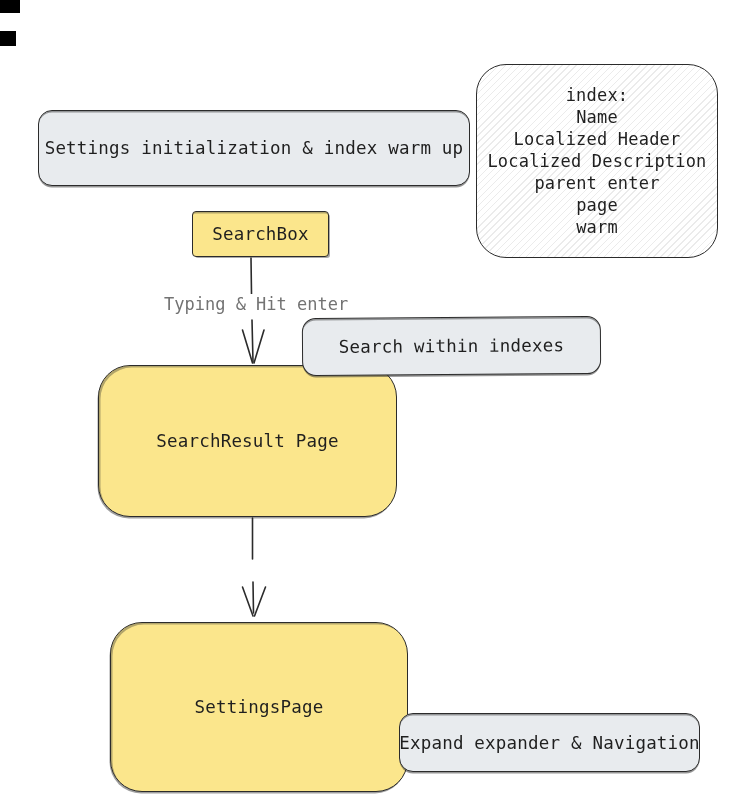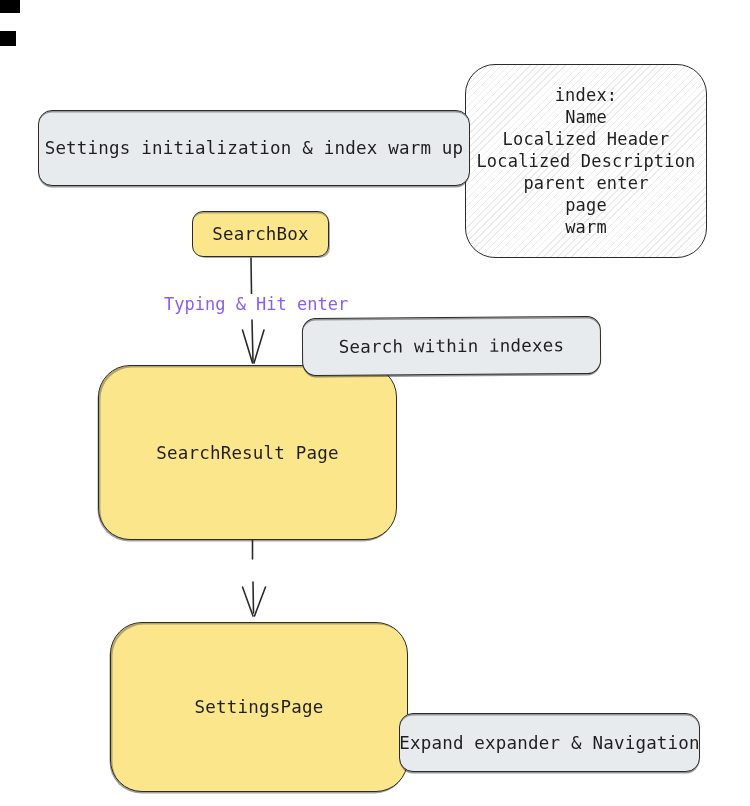--- a/index.html
+++ b/index.html
@@ -29,52 +29,52 @@
     white-space: nowrap;
   }
   .node.gray {
     background: #e8ebee;
     border-radius: 14px;
     box-shadow: inset 0 2px 0 -0.5px rgba(43,43,43,0.45),
                 0 2px 0 -0.5px rgba(43,43,43,0.5);
   }
   .node.yellow {
     background: #fbe68c;
-    border-radius: 11px;
+    border-radius: 4px;
     box-shadow: inset 0 2px 0 -0.5px rgba(43,43,43,0.35),
                 2px 2px 0 -1px rgba(43,43,43,0.4);
   }
   .node.yellow.big {
     border-radius: 32px;
     box-shadow: inset 2px 2px 0 -0.5px rgba(43,43,43,0.35),
                 -1px 2px 0 -0.5px rgba(43,43,43,0.45);
   }
   .node.hatched {
     background-color: #ffffff;
     background-image: repeating-linear-gradient(135deg,
       rgba(60,60,60,0.10) 0px, rgba(60,60,60,0.10) 1px,
       transparent 1px, transparent 5px);
     border-radius: 30px;
     flex-direction: column;
     line-height: 22px;
     font-size: 17px;
   }
   #node-warmup        { left: 38px;  top: 110px; width: 432px; height: 76px; }
-  #node-index-fields  { left: 465px; top: 64px;  width: 242px; height: 194px; }
+  #node-index-fields  { left: 476px; top: 64px;  width: 242px; height: 194px; }
   #node-searchbox     { left: 192px; top: 211px; width: 137px; height: 46px; }
   #node-search-within { left: 302px; top: 317px; width: 299px; height: 58px; transform: rotate(-0.4deg); }
-  #node-search-result { left: 98px;  top: 365px; width: 299px; height: 175px; }
+  #node-search-result { left: 98px;  top: 365px; width: 299px; height: 152px; }
   #node-settings-page { left: 110px; top: 622px; width: 298px; height: 170px; }
   #node-expand-nav    { left: 387px; top: 713px; width: 301px; height: 59px; margin-left: 12px; }
 
   .edge-label {
     position: absolute;
     font-size: 17px;
     white-space: nowrap;
-    color: #8b5cf6;
+    color: #737373;
     background: #ffffff;
     padding: 0 2px;
   }
   #edge-label-typing { left: 162px; top: 294px; }
   #edge-label-click  { left: 185px; top: 560px; }
 
   #arrow-layer {
     position: absolute;
     left: 0; top: 0;
     width: 750px; height: 806px;

